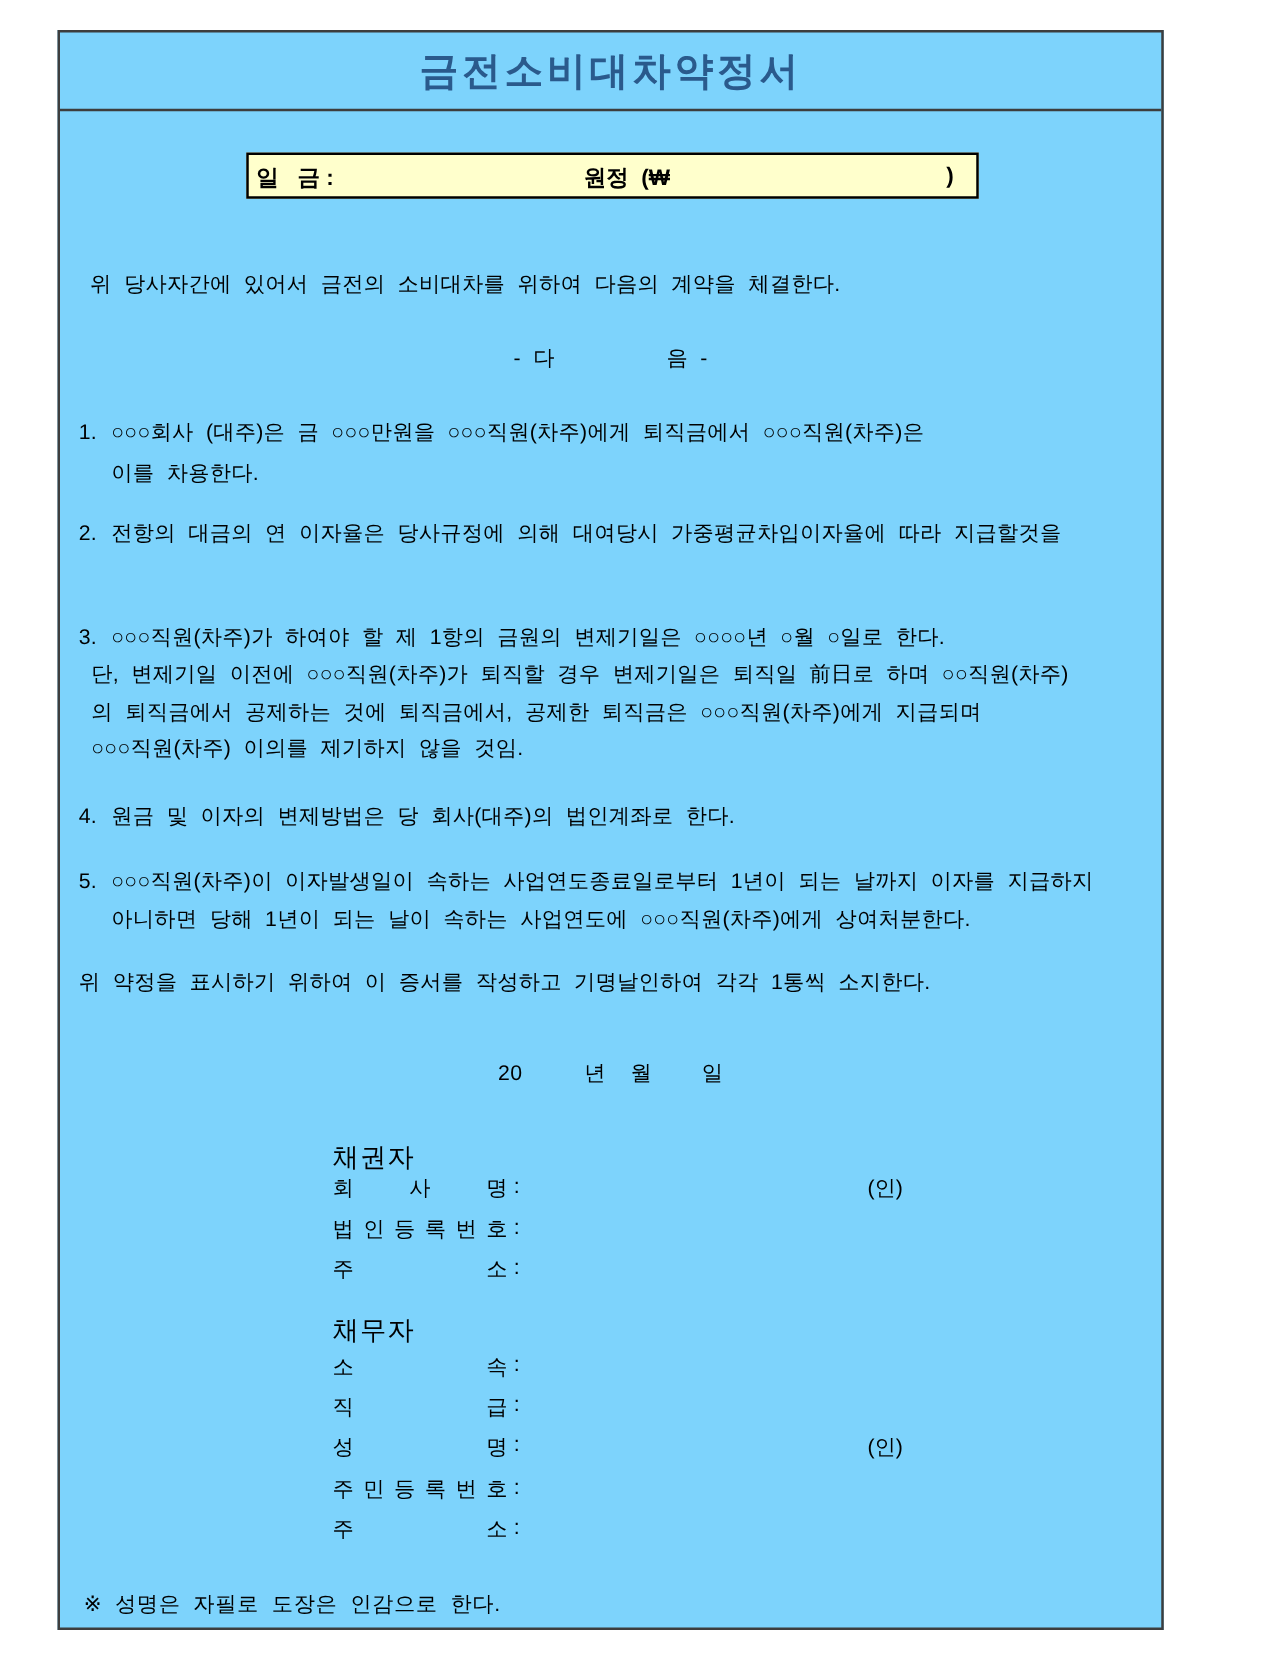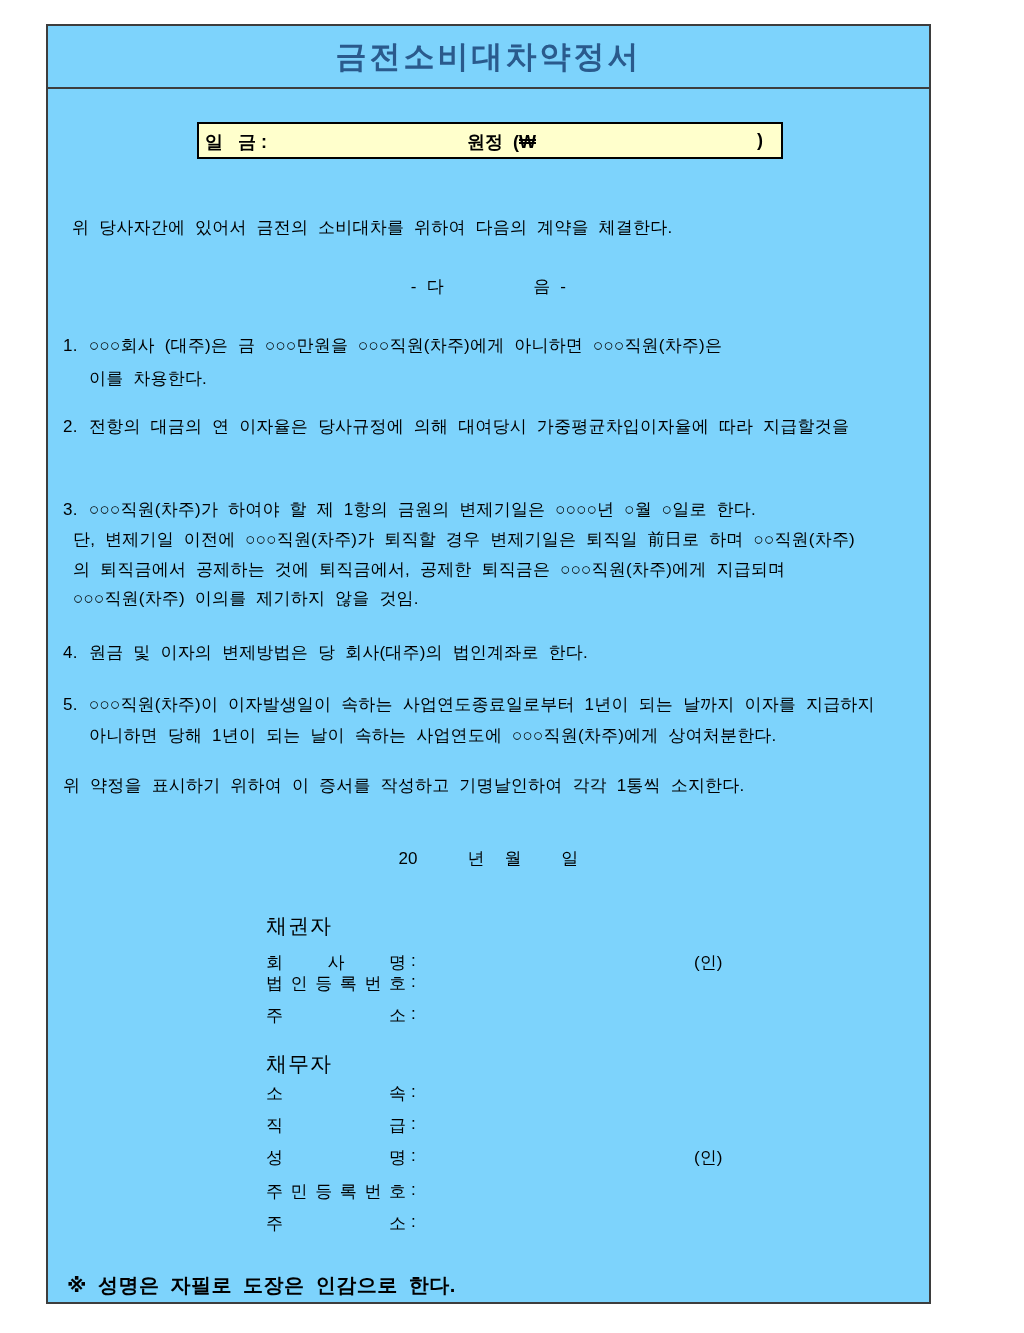--- a/index.html
+++ b/index.html
@@ -97,25 +97,24 @@
   }
   .sig-seal {
     position: absolute;
     left: 428px;
     top: 0;
     white-space: pre;
   }
   .note-line {
     position: absolute;
     left: 19px;
-    font-size: 20px;
+    font-size: 17px;
     letter-spacing: 0.5px;
     word-spacing: 5px;
     white-space: nowrap;
-    font-weight: bold;
   }
 </style>
 </head>
 <body>
 
 <div class="doc">
 
   <div class="doc-header">
     <div class="doc-title">금전소비대차약정서</div>
   </div>
@@ -123,42 +122,42 @@
   <div class="amount-box">
     <span class="amount-label">일   금 :</span>
     <span class="amount-currency">원정  (₩</span>
     <span class="amount-paren">)</span>
   </div>
 
   <div class="line" style="top:190px; left:24px;">위 당사자간에 있어서 금전의 소비대차를 위하여 다음의 계약을 체결한다.</div>
 
   <div class="line centered" style="top:249px;">- 다         음 -</div>
 
-  <div class="line" style="top:308px; left:15px;"><span class="num">1.</span><span>○○○회사 (대주)은 금 ○○○만원을 ○○○직원(차주)에게 아니하면 ○○○직원(차주)은</span></div>
+  <div class="line" style="top:308px; left:15px;"><span class="num">1.</span><span>○○○회사 (대주)은 금 ○○○만원을 ○○○직원(차주)에게 퇴직금에서 ○○○직원(차주)은</span></div>
   <div class="line" style="top:341px; left:41px;">이를 차용한다.</div>
 
   <div class="line" style="top:389px; left:15px;"><span class="num">2.</span><span>전항의 대금의 연 이자율은 당사규정에 의해 대여당시 가중평균차입이자율에 따라 지급할것을</span></div>
 
   <div class="line" style="top:472px; left:15px;"><span class="num">3.</span><span>○○○직원(차주)가 하여야 할 제 1항의 금원의 변제기일은 ○○○○년 ○월 ○일로 한다.</span></div>
   <div class="line" style="top:502px; left:25px;">단, 변제기일 이전에 ○○○직원(차주)가 퇴직할 경우 변제기일은 퇴직일 前日로 하며 ○○직원(차주)</div>
   <div class="line" style="top:532px; left:25px;">의 퇴직금에서 공제하는 것에 퇴직금에서, 공제한 퇴직금은 ○○○직원(차주)에게 지급되며</div>
   <div class="line" style="top:561px; left:25px;">○○○직원(차주) 이의를 제기하지 않을 것임.</div>
 
   <div class="line" style="top:615px; left:15px;"><span class="num">4.</span><span>원금 및 이자의 변제방법은 당 회사(대주)의 법인계좌로 한다.</span></div>
 
   <div class="line" style="top:667px; left:15px;"><span class="num">5.</span><span>○○○직원(차주)이 이자발생일이 속하는 사업연도종료일로부터 1년이 되는 날까지 이자를 지급하지</span></div>
   <div class="line" style="top:698px; left:41px;">아니하면 당해 1년이 되는 날이 속하는 사업연도에 ○○○직원(차주)에게 상여처분한다.</div>
 
   <div class="line" style="top:748px; left:15px;">위 약정을 표시하기 위하여 이 증서를 작성하고 기명날인하여 각각 1통씩 소지한다.</div>
 
   <div class="line centered" style="top:821px;">20     년  월    일</div>
 
   <div class="sig-title" style="top:886px;">채권자</div>
 
-  <div class="sig-row" style="top:913px;margin-top:12px;">
+  <div class="sig-row" style="top:913px;">
     <span class="sig-label">회 사 명</span><span class="sig-colon">:</span>
     <span class="sig-seal">(인)</span>
   </div>
   <div class="sig-row" style="top:946px;">
     <span class="sig-label">법 인 등 록 번 호</span><span class="sig-colon">:</span>
   </div>
   <div class="sig-row" style="top:978px;">
     <span class="sig-label">주 소</span><span class="sig-colon">:</span>
   </div>
 

